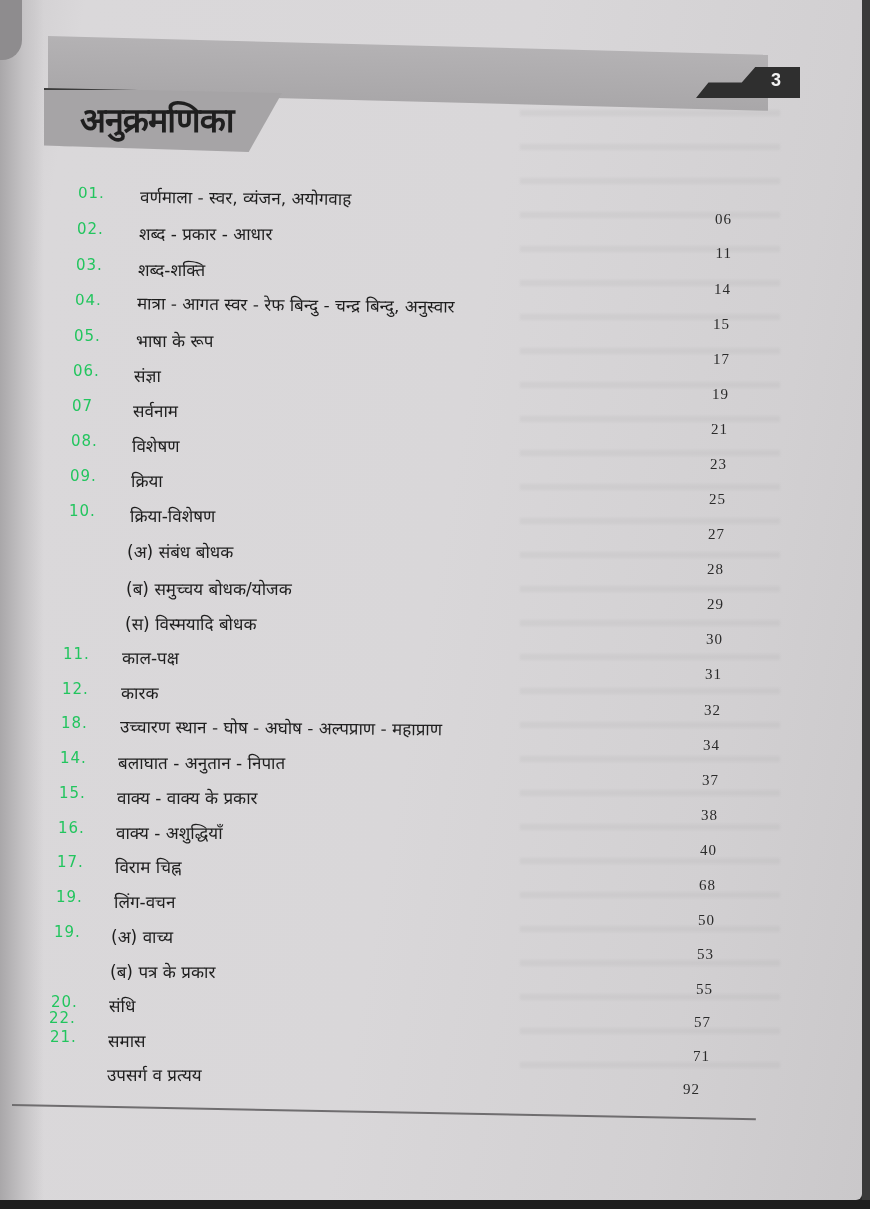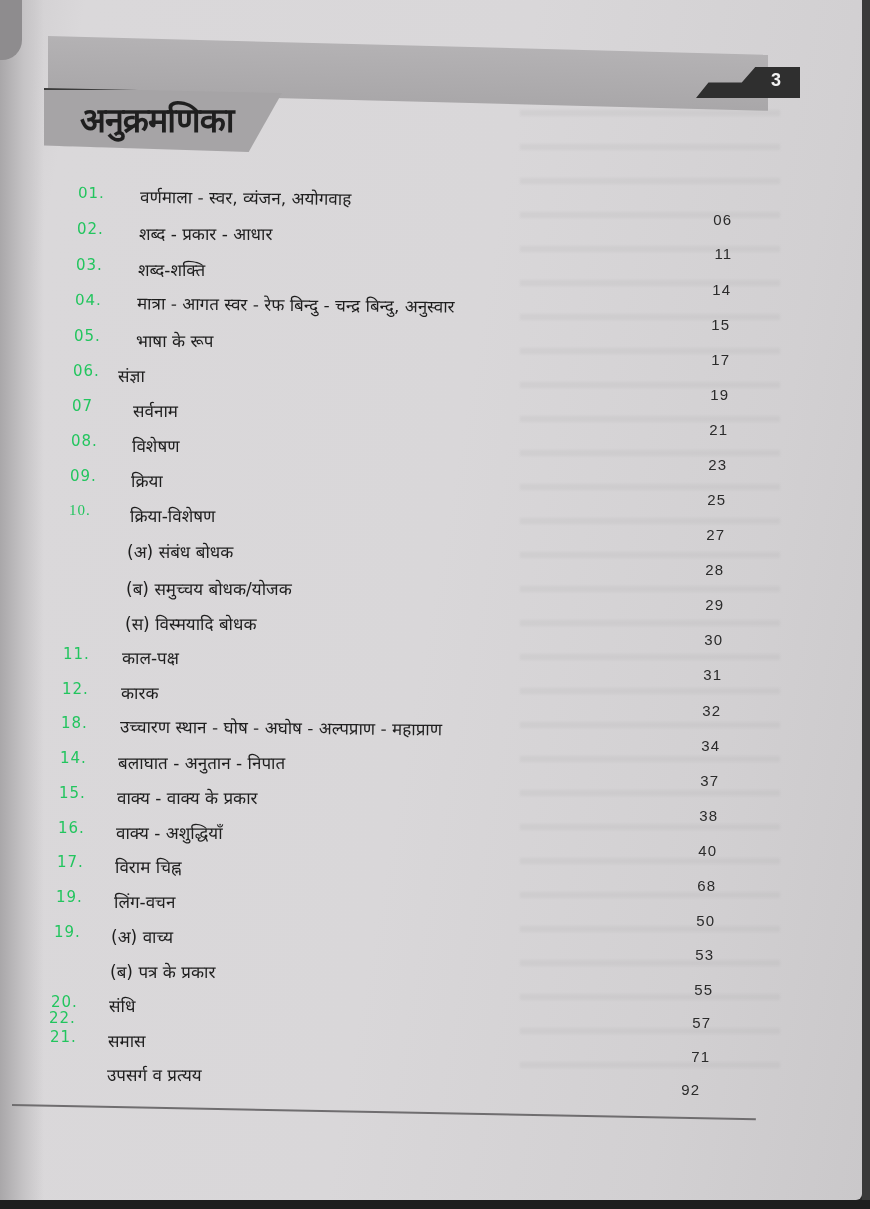--- a/index.html
+++ b/index.html
@@ -56,21 +56,21 @@
   }
   .toc-num {
     position: absolute; font-family: "DejaVu Sans", sans-serif; font-size: 15px;
     color: #22c55e; letter-spacing: 1px;
   }
   .toc-label {
     position: absolute; font-family: "DejaVu Sans", sans-serif; font-size: 17px;
     color: #1e1e1e; white-space: nowrap;
   }
   .toc-page {
-    position: absolute; font-family: Liberation Sans, sans-serif; font-size: 15px;
+    position: absolute; font-family: Liberation Serif, serif; font-size: 15px;
     color: #2b2b2b; letter-spacing: 1px; width: 40px; text-align: right;
   }
   .bottom-rule {
     position: absolute; left: 12px; top: 1104px; width: 744px; height: 2px;
     background: #6f6d6f; transform: rotate(1.1deg); transform-origin: left center;
   }
   .bottom-dark {
     position: absolute; left: 0; top: 1200px; width: 870px; height: 9px; background: #1e1e1e;
   }
   .right-dark {
@@ -115,36 +115,36 @@
 
   <span class="toc-num" style="left:75px; top:291px; transform:rotate(0.6deg);">04.</span>
   <span class="toc-label" style="left:137px; top:293px; transform:rotate(0.6deg);">मात्रा - आगत स्वर - रेफ बिन्दु - चन्द्र बिन्दु, अनुस्वार</span>
   <span class="toc-page" style="left:690px; top:316px;">15</span>
 
   <span class="toc-num" style="left:74px; top:327px;">05.</span>
   <span class="toc-label" style="left:136px; top:329px;">भाषा के रूप</span>
   <span class="toc-page" style="left:690px; top:351px;">17</span>
 
   <span class="toc-num" style="left:73px; top:362px;">06.</span>
-  <span class="toc-label" style="left:118px; top:364px;">संज्ञा</span>
+  <span class="toc-label" style="left:134px; top:364px;">संज्ञा</span>
   <span class="toc-page" style="left:689px; top:386px;">19</span>
 
   <span class="toc-num" style="left:72px; top:397px;">07</span>
   <span class="toc-label" style="left:133px; top:399px;">सर्वनाम</span>
   <span class="toc-page" style="left:688px; top:421px;">21</span>
 
   <span class="toc-num" style="left:71px; top:432px;">08.</span>
   <span class="toc-label" style="left:132px; top:434px;">विशेषण</span>
   <span class="toc-page" style="left:687px; top:456px;">23</span>
 
   <span class="toc-num" style="left:70px; top:467px;">09.</span>
   <span class="toc-label" style="left:131px; top:469px;">क्रिया</span>
   <span class="toc-page" style="left:686px; top:491px;">25</span>
 
-  <span class="toc-num" style="left:69px; top:502px;font-family:Liberation Serif, serif;">10.</span>
+  <span class="toc-num" style="left:69px; top:502px;">10.</span>
   <span class="toc-label" style="left:130px; top:504px;">क्रिया-विशेषण</span>
   <span class="toc-page" style="left:685px; top:526px;">27</span>
 
   <span class="toc-label" style="left:127px; top:540px;">(अ) संबंध बोधक</span>
   <span class="toc-page" style="left:684px; top:561px;">28</span>
 
   <span class="toc-label" style="left:126px; top:577px;">(ब) समुच्चय बोधक/योजक</span>
   <span class="toc-page" style="left:684px; top:596px;">29</span>
 
   <span class="toc-label" style="left:125px; top:612px;">(स) विस्मयादि बोधक</span>

